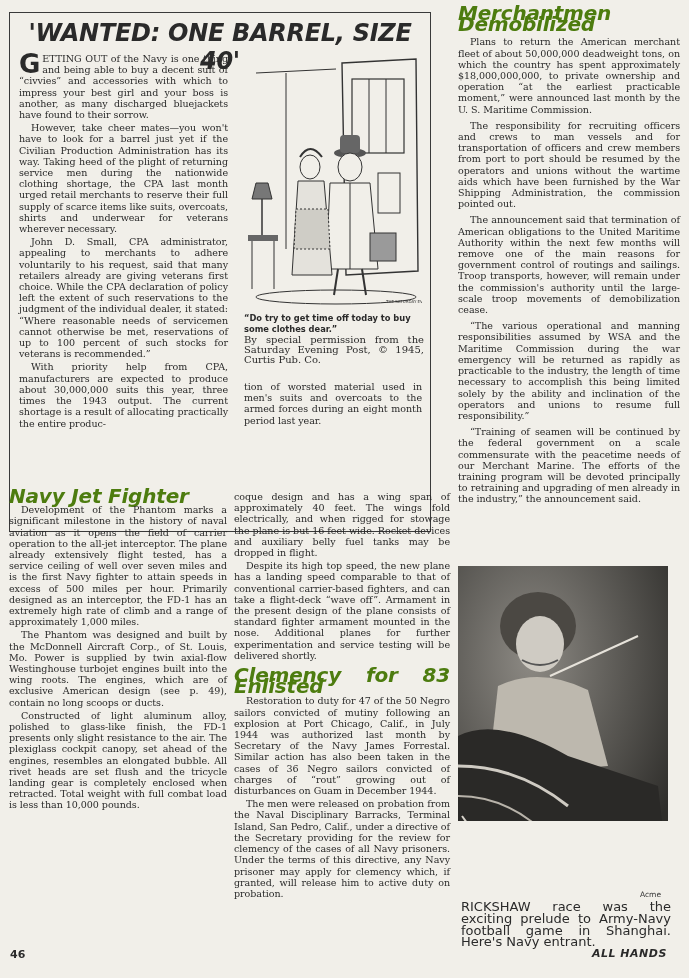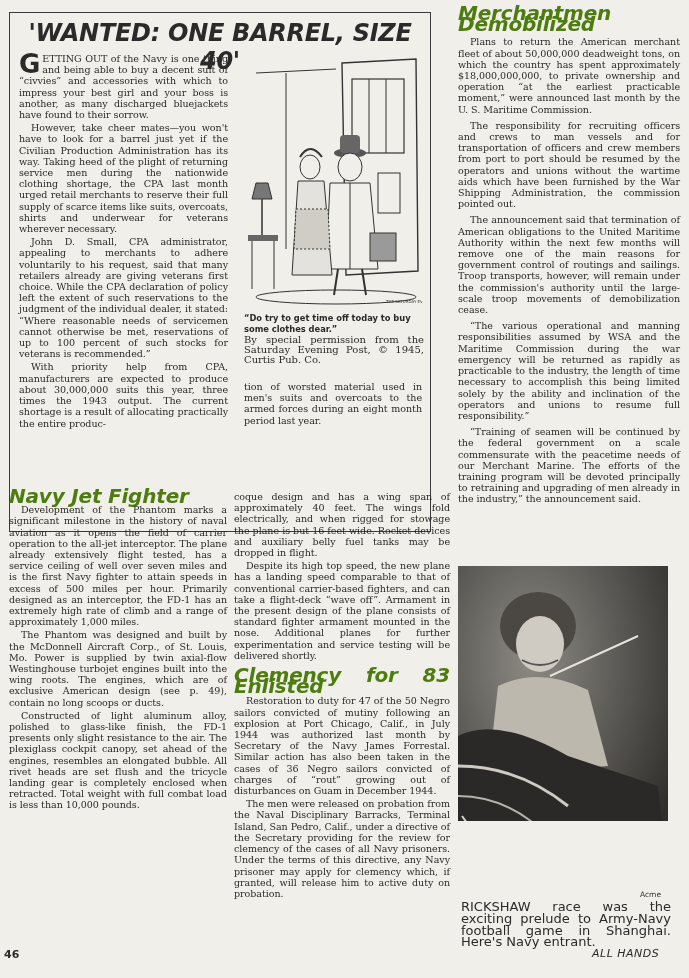--- a/index.html
+++ b/index.html
@@ -67,26 +67,26 @@
   .photo-credit {
     position:absolute; left:640px; top:890px;
     font-family:"DejaVu Sans", sans-serif; font-size:7.5px; color:#333;
   }
   .photo-caption {
     position:absolute; left:461px; top:901px; width:210px;
     font-family:"DejaVu Sans", sans-serif; font-size:13px; line-height:11.8px;
     text-align:justify; color:#2a2a2a;
   }
   .page-number {
-    position:absolute; left:4px; top:948px;
+    position:absolute; left:10px; top:948px;
     font-family:"DejaVu Sans", sans-serif; font-weight:bold; font-size:11px;
   }
   .footer-brand {
     position:absolute; left:592px; top:947px;
-    font-family:"DejaVu Sans", sans-serif; font-weight:normal; font-style:italic;
+    font-family:"DejaVu Sans", sans-serif; font-weight:bold; font-style:italic;
     font-size:11px; letter-spacing:0.5px;
   }
 </style>
 </head>
 <body>
 
 <div class="page">
 
   <div class="box">
     <div class="box-title">'WANTED: ONE BARREL, SIZE 40'</div>

